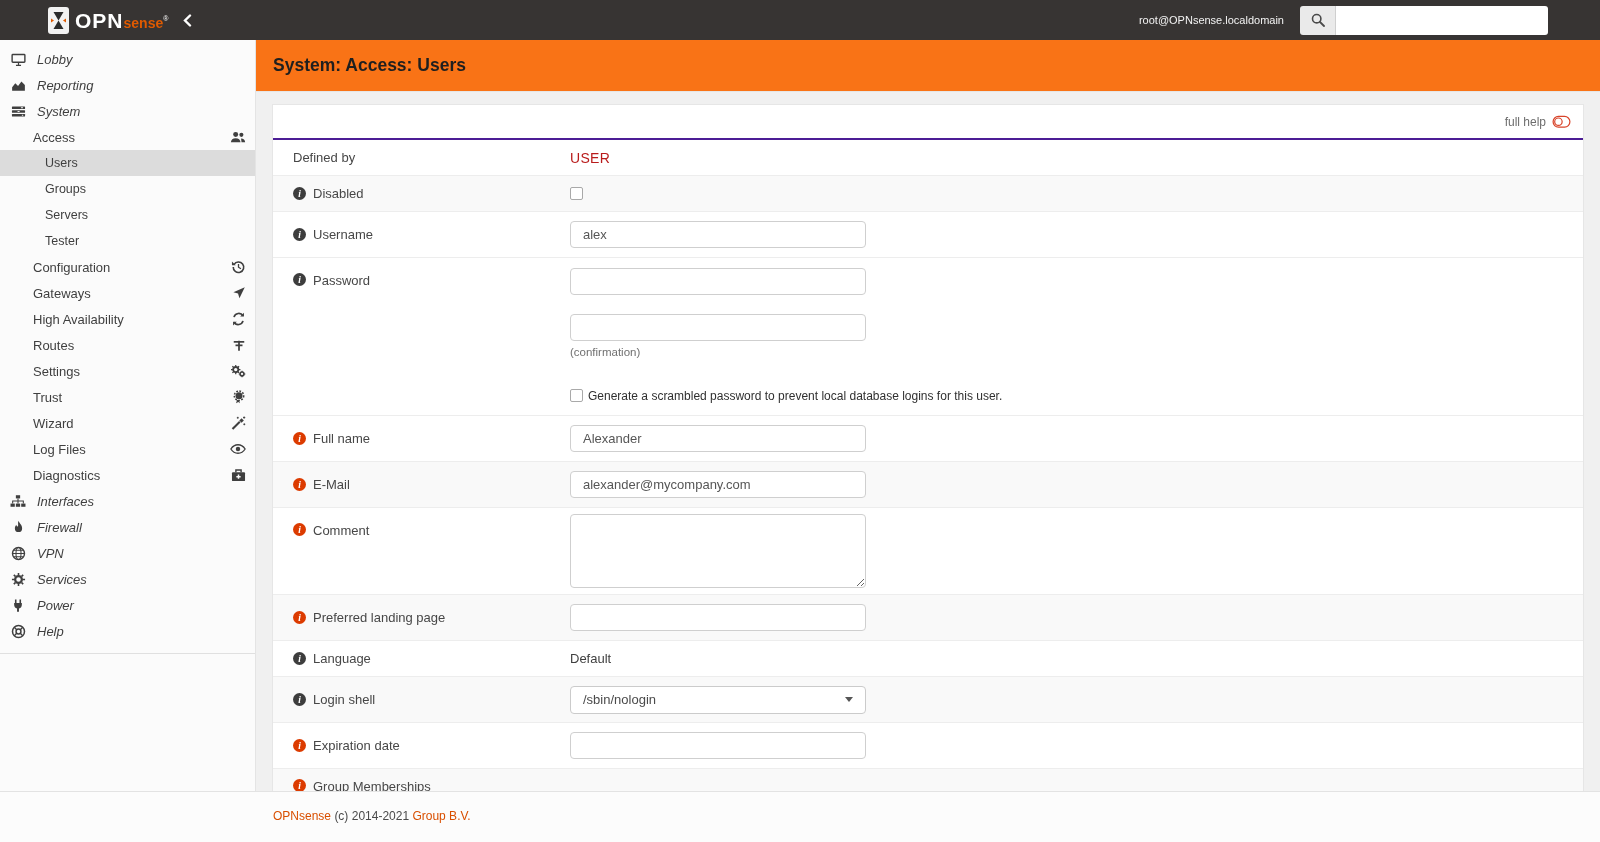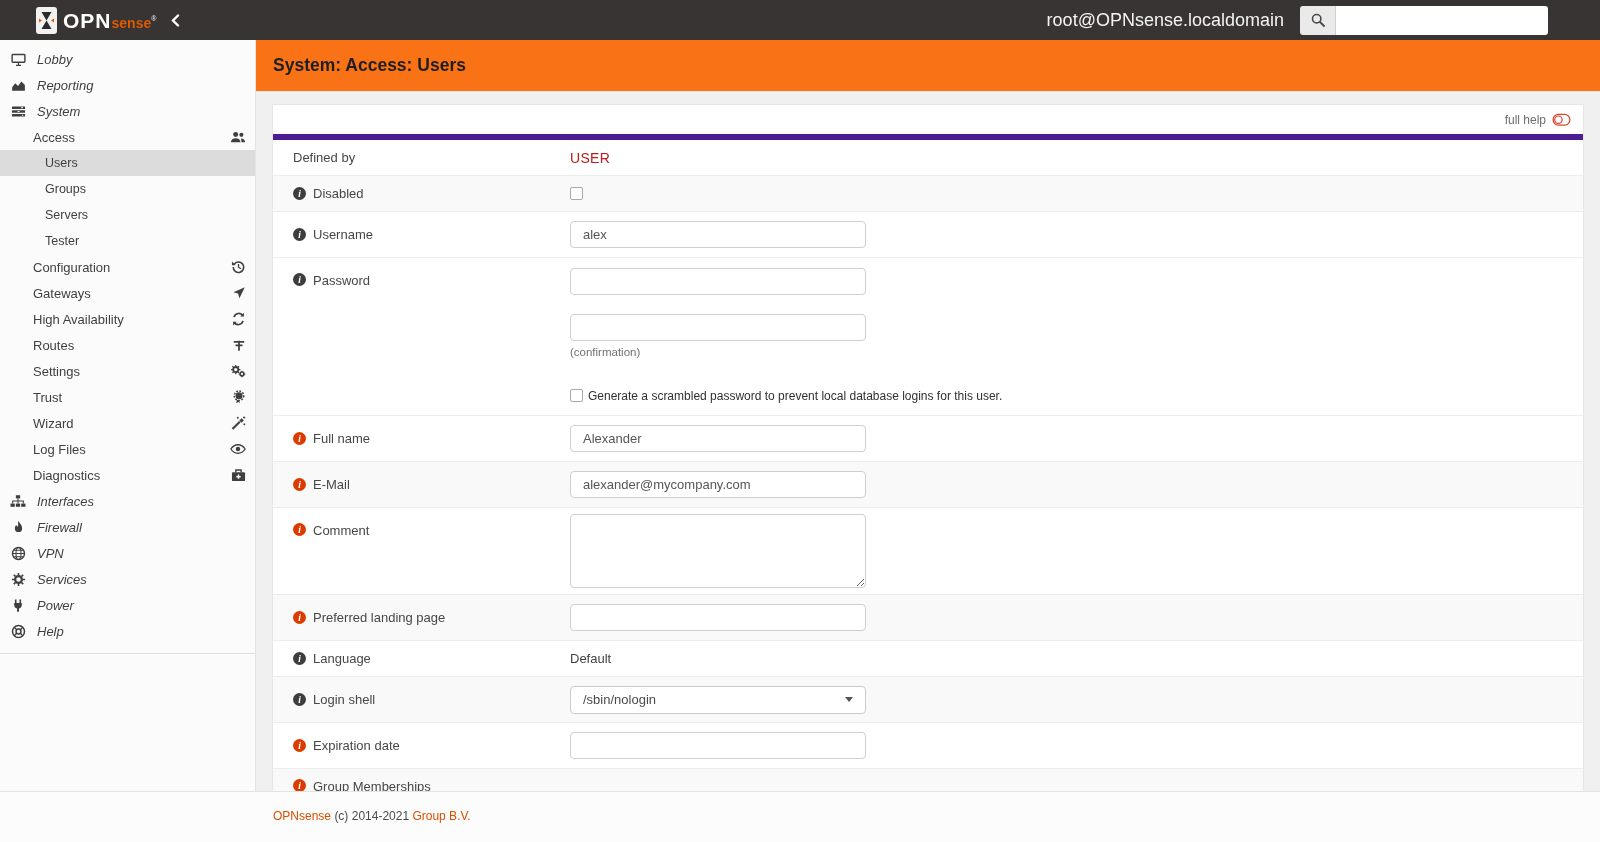--- a/index.html
+++ b/index.html
@@ -2,29 +2,29 @@
 <html><head>
 <meta charset="utf-8">
 <style>
   * { box-sizing: border-box; }
   html,body { margin:0; padding:0; width:1600px; height:842px; overflow:hidden;
     font-family:"Liberation Sans", sans-serif; background:#f0f0f0; }
 
   
   .topbar { height:40px; background:#373433; display:flex; align-items:center;
     justify-content:space-between; padding:0 0 0 0; }
-  .brand { display:flex; align-items:center; padding-left:36px; width:256px; flex:0 0 auto; }
+  .brand { display:flex; align-items:center; padding-left:48px; width:256px; flex:0 0 auto; }
   .logo-box { width:21px; height:27px; background:#f2f2f2; border-radius:3px;
     display:flex; align-items:center; justify-content:center; margin-right:6px; }
   .brand-op { color:#fff; font-size:21px; font-weight:bold; letter-spacing:1px; line-height:1; }
   .brand-sense { color:#e05a00; font-size:14px; font-weight:bold; line-height:1; margin-top:6px; }
   .brand-reg { color:#fff; font-size:7px; vertical-align:super; margin-top:-4px; }
   .collapse-btn { margin-left:14px; display:flex; align-items:center; cursor:pointer; }
   .top-right { display:flex; align-items:center; gap:16px; padding-right:52px; }
-  .top-user { color:#f3f3f3; font-size:18px; }
+  .top-user { color:#f3f3f3; font-size:11px; }
   .searchgrp { display:flex; height:29px; border-radius:3px; overflow:hidden; }
   .search-addon { width:36px; background:#eaeaea; border-right:1px solid #cfcfcf;
     display:flex; align-items:center; justify-content:center; }
   .search-input { width:212px; border:none; outline:none; padding:0 8px; font-size:13px;
     font-family:"Liberation Sans", sans-serif; }
 
   
   .shell { display:flex; height:751px; }
   .sidebar { width:256px; flex:0 0 auto; background:#fbfbfb; border-right:1px solid #e4e4e4;
     padding-top:6px; }
@@ -39,21 +39,21 @@
   .side-divider { border-top:1px solid #e0e0e0; margin-top:9px; }
 
   .main { flex:1; display:flex; flex-direction:column; background:#f0f0f0; }
   .page-header { background:#f97316; height:52px; border-bottom:1px solid #e6e6e6;
     display:flex; align-items:center; padding-left:17px; }
   .page-title { font-size:17.5px; font-weight:bold; color:#1f1f1f; margin:0; }
   .content { flex:1; overflow:hidden; padding:13px 17px 0 17px; }
   .panel { background:#fff; height:100%; box-shadow:0 0 0 1px rgba(0,0,0,0.04); }
 
   .help-row { height:35px; display:flex; align-items:center; justify-content:flex-end;
-    gap:6px; padding-right:12px; border-bottom:6px solid #4c1d95; }
+    gap:6px; padding-right:12px; border-bottom:2px solid #4c1d95; }
   .help-label { font-size:12px; color:#6d6d6d; cursor:pointer; }
 
   
   .frow { display:flex; border-bottom:1px solid #ededed; background:#fff; }
   .frow.alt { background:#f9f9f9; }
   .h36 { min-height:36px; }
   .h46 { min-height:46px; }
   .lcell { width:297px; flex:0 0 auto; padding-left:20px; display:flex; align-items:center;
     gap:7px; font-size:13px; color:#474747; }
   .lcell.top { align-items:flex-start; padding-top:15px; }

